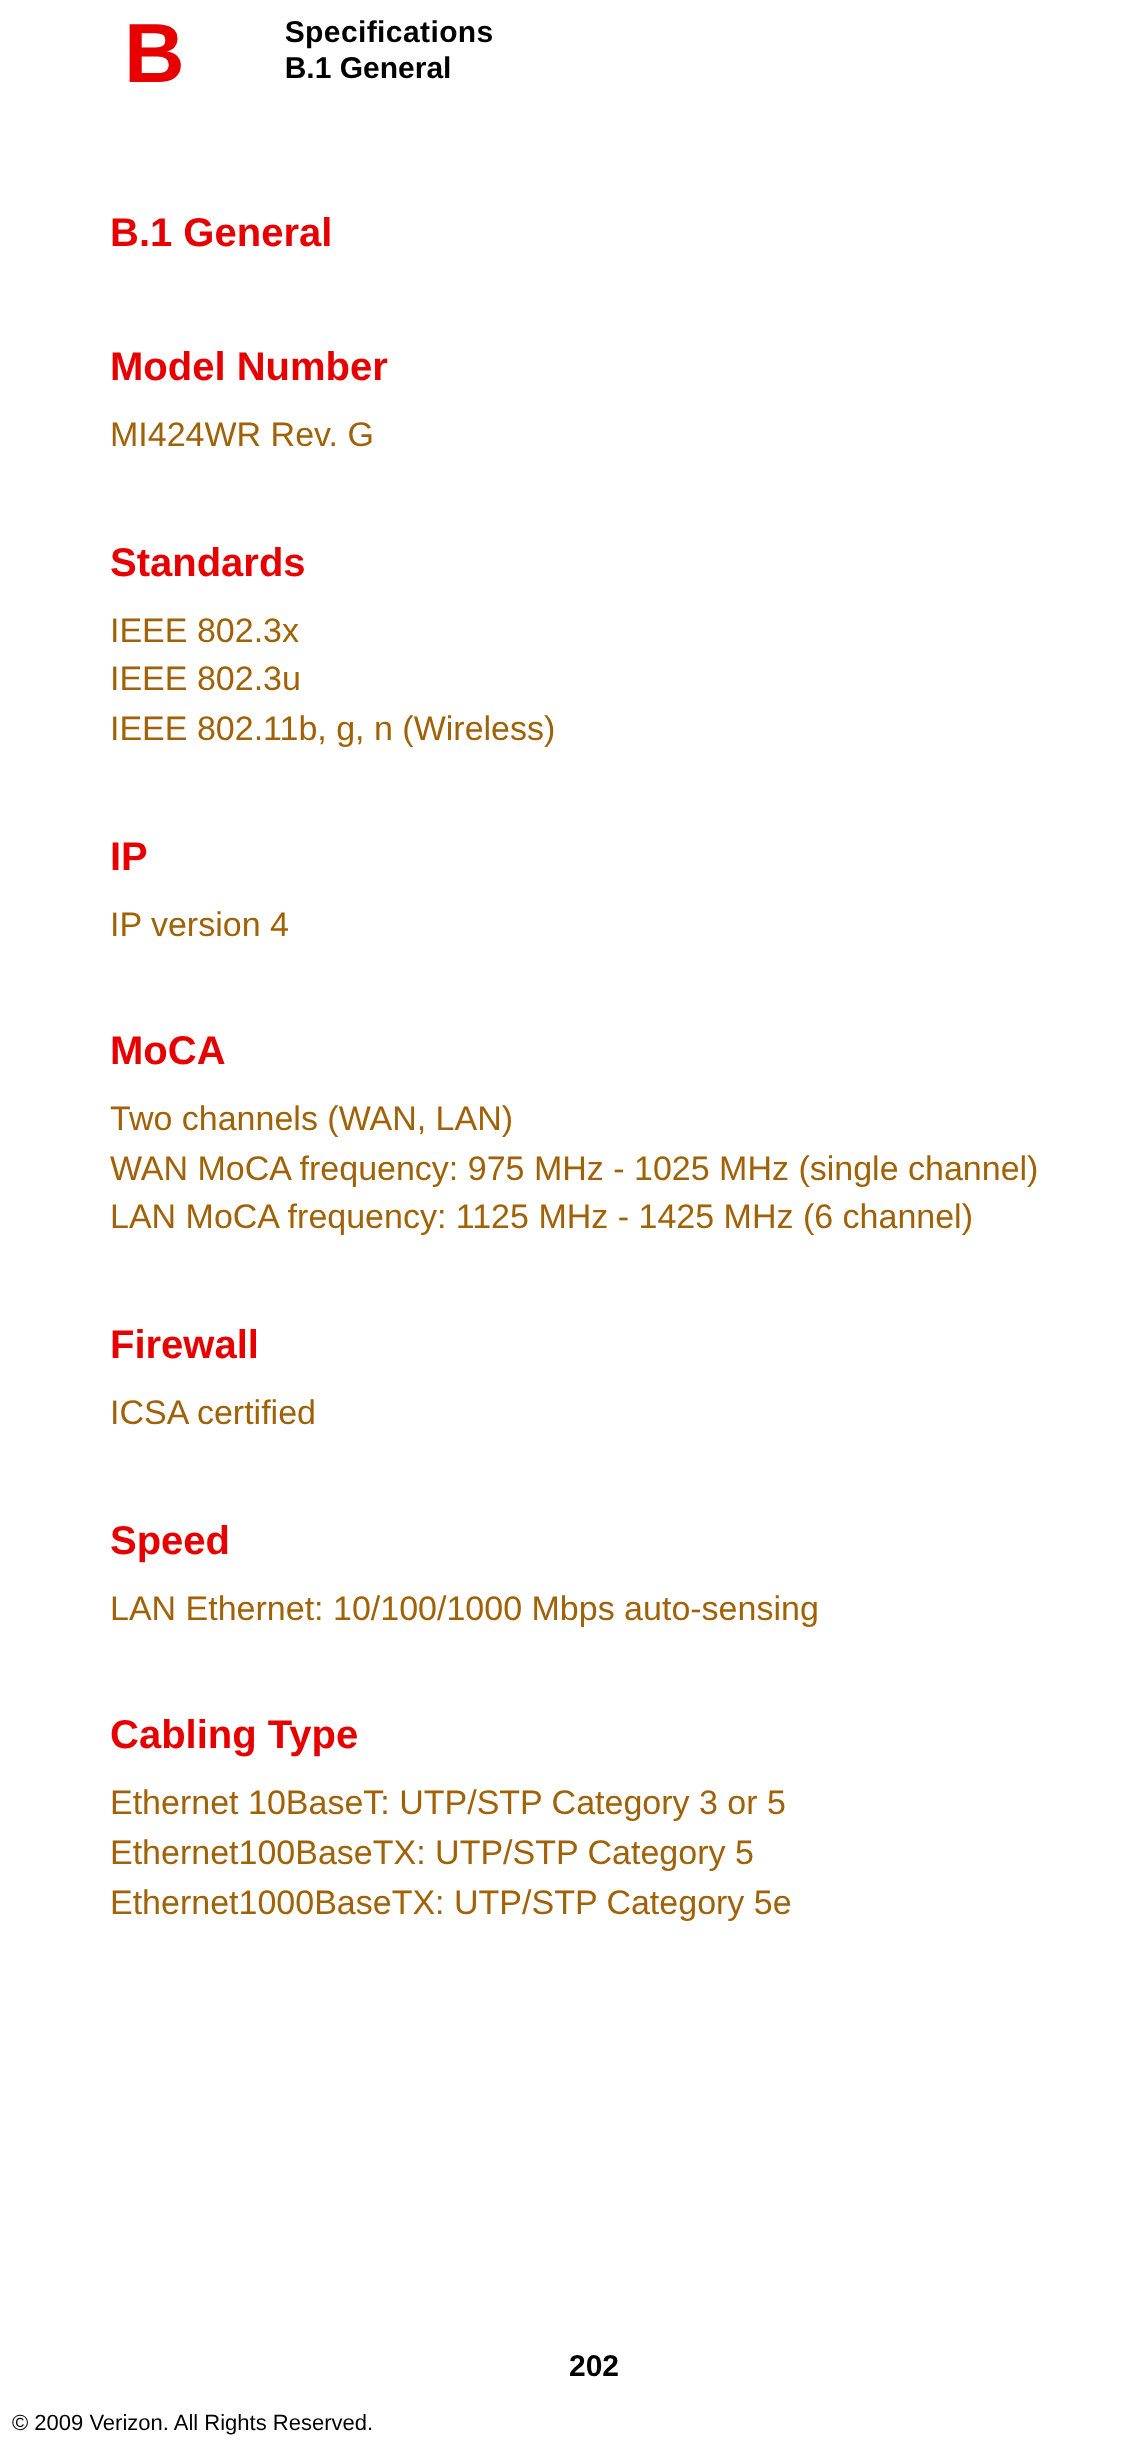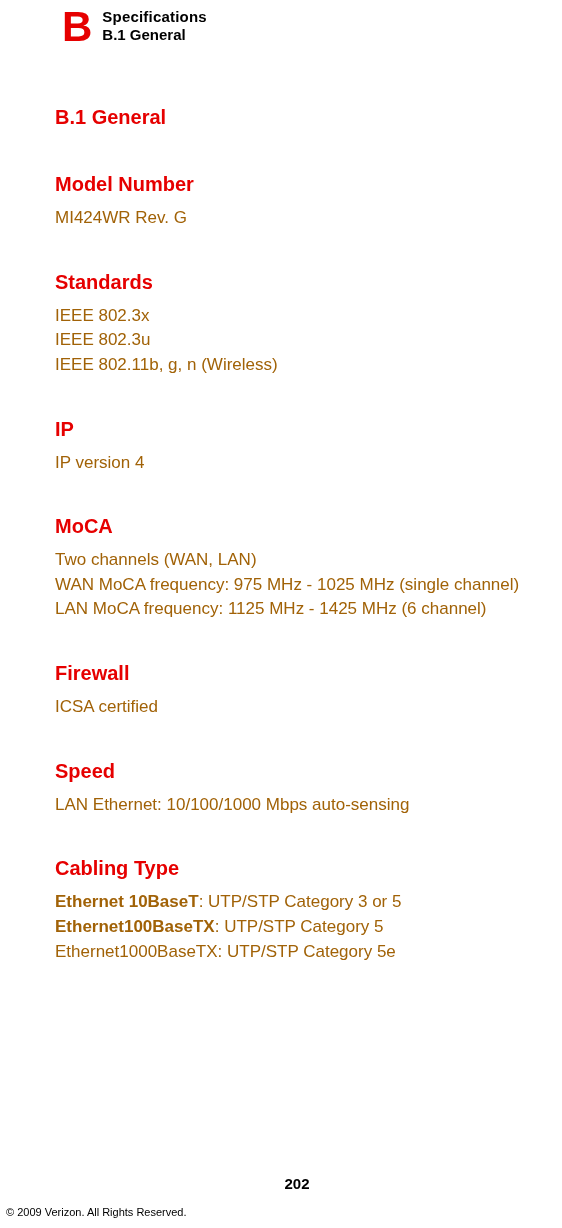--- a/index.html
+++ b/index.html
@@ -23,20 +23,21 @@
     .header-b {
       color: #e60000;
       font-weight: 900;
       font-size: 42px;
       line-height: 1;
       margin-right: 10px;
       font-family: Arial, sans-serif;
     }
     .header-text {
       padding-top: 2px;
+      margin-left: 40px;
     }
     .header-title {
       font-weight: 900;
       font-size: 15px;
       color: #000;
       letter-spacing: 0.2px;
     }
     .header-subtitle {
       font-weight: 700;
       font-size: 15px;
@@ -60,21 +61,21 @@
       font-weight: 700;
       font-size: 20px;
       margin-bottom: 10px;
     }
     .section-body {
       color: #a16207;
       font-size: 17px;
       line-height: 1.45;
     }
     .cabling-line .bold {
-      font-weight: 700;
+      font-weight: 400;
       text-align: right;
     }
     .page-number {
       position: absolute;
       bottom: 36px;
       left: 16px;
       width: 100%;
       text-align: center;
       font-weight: 700;
       font-size: 15px;

